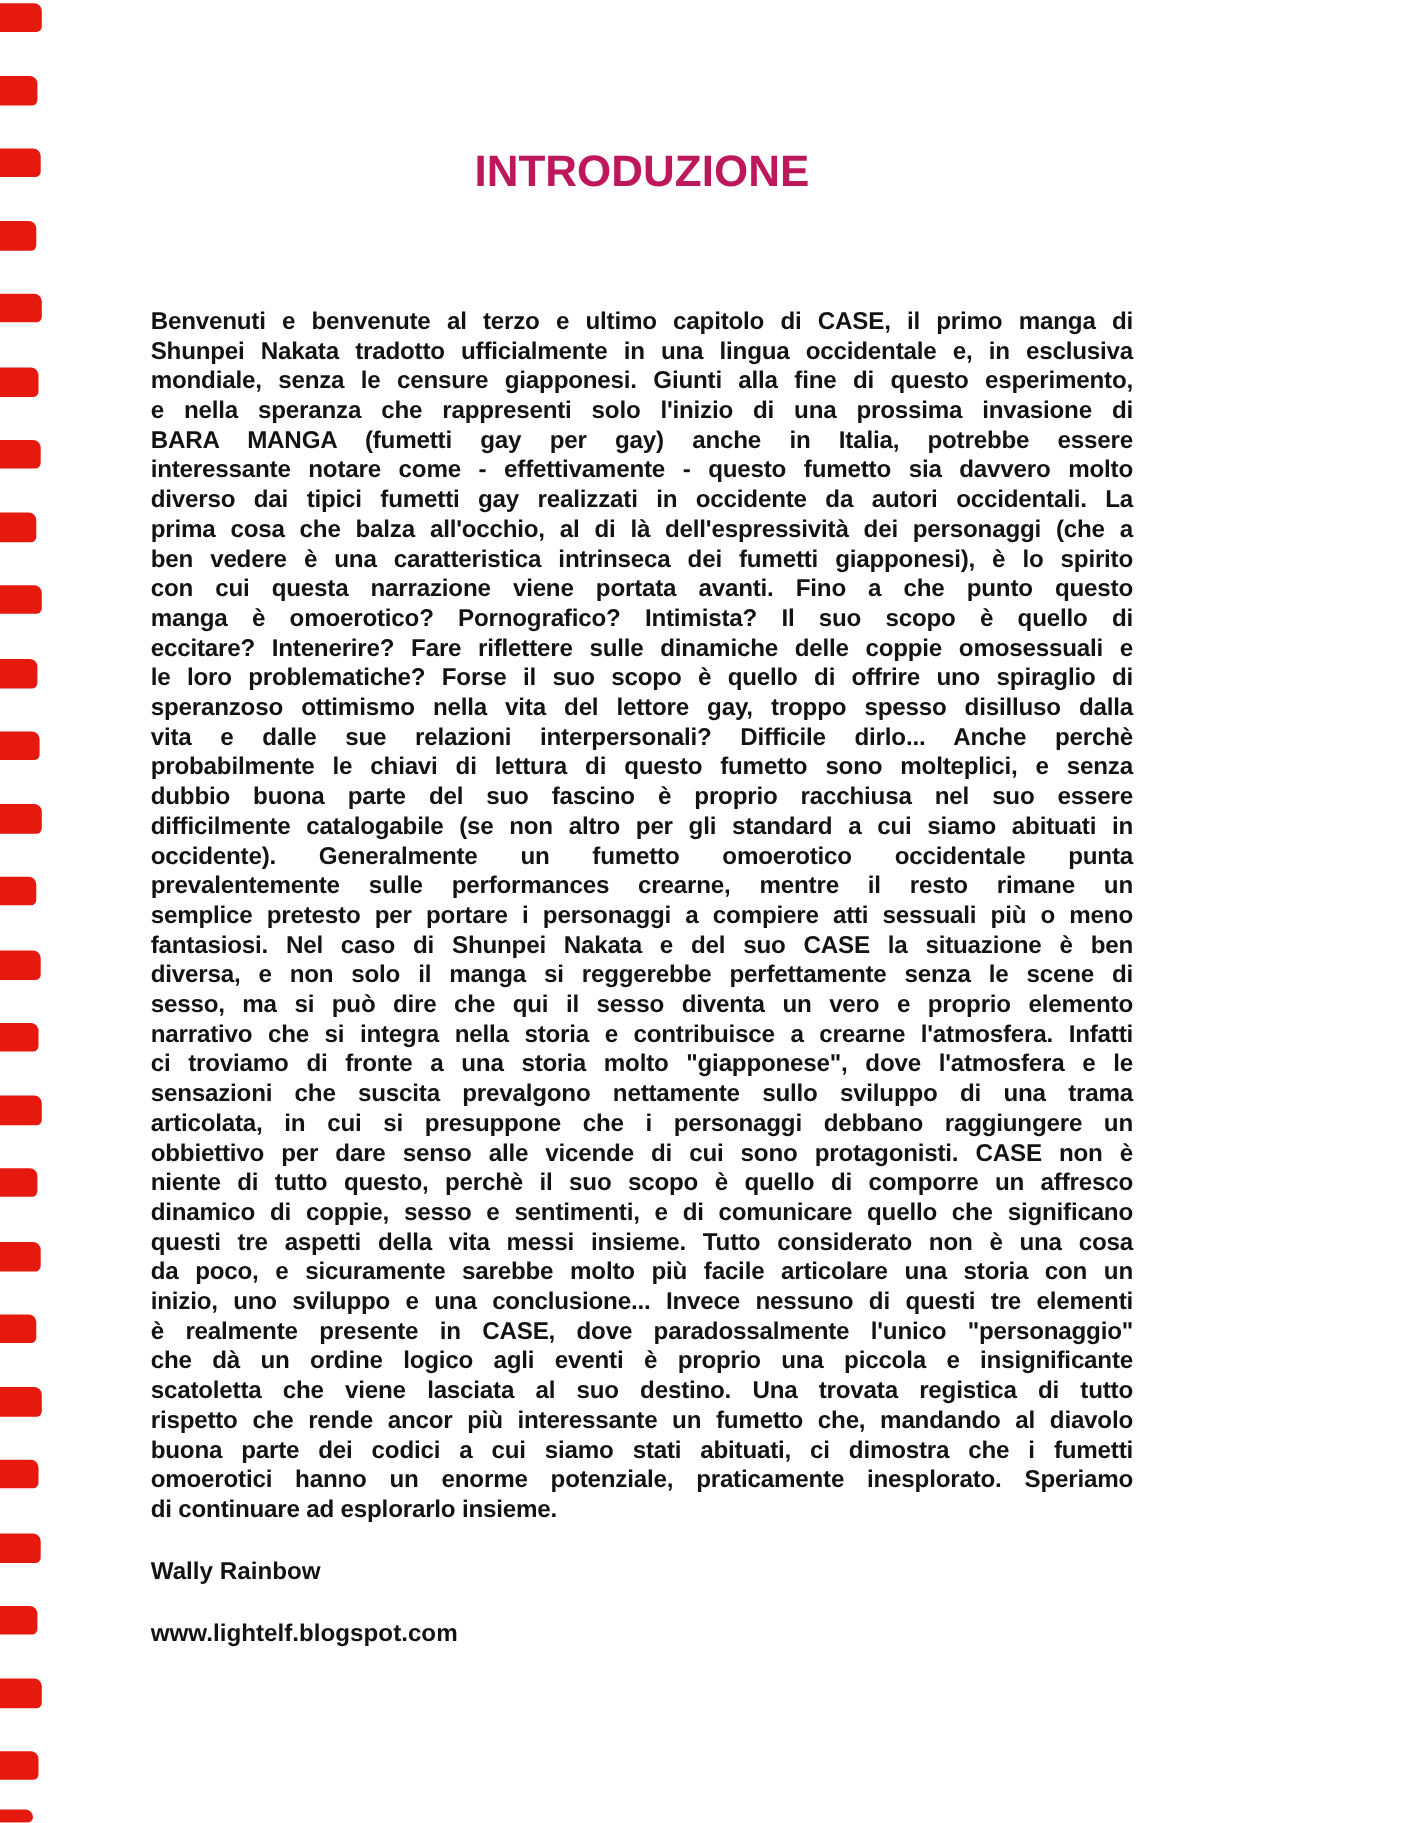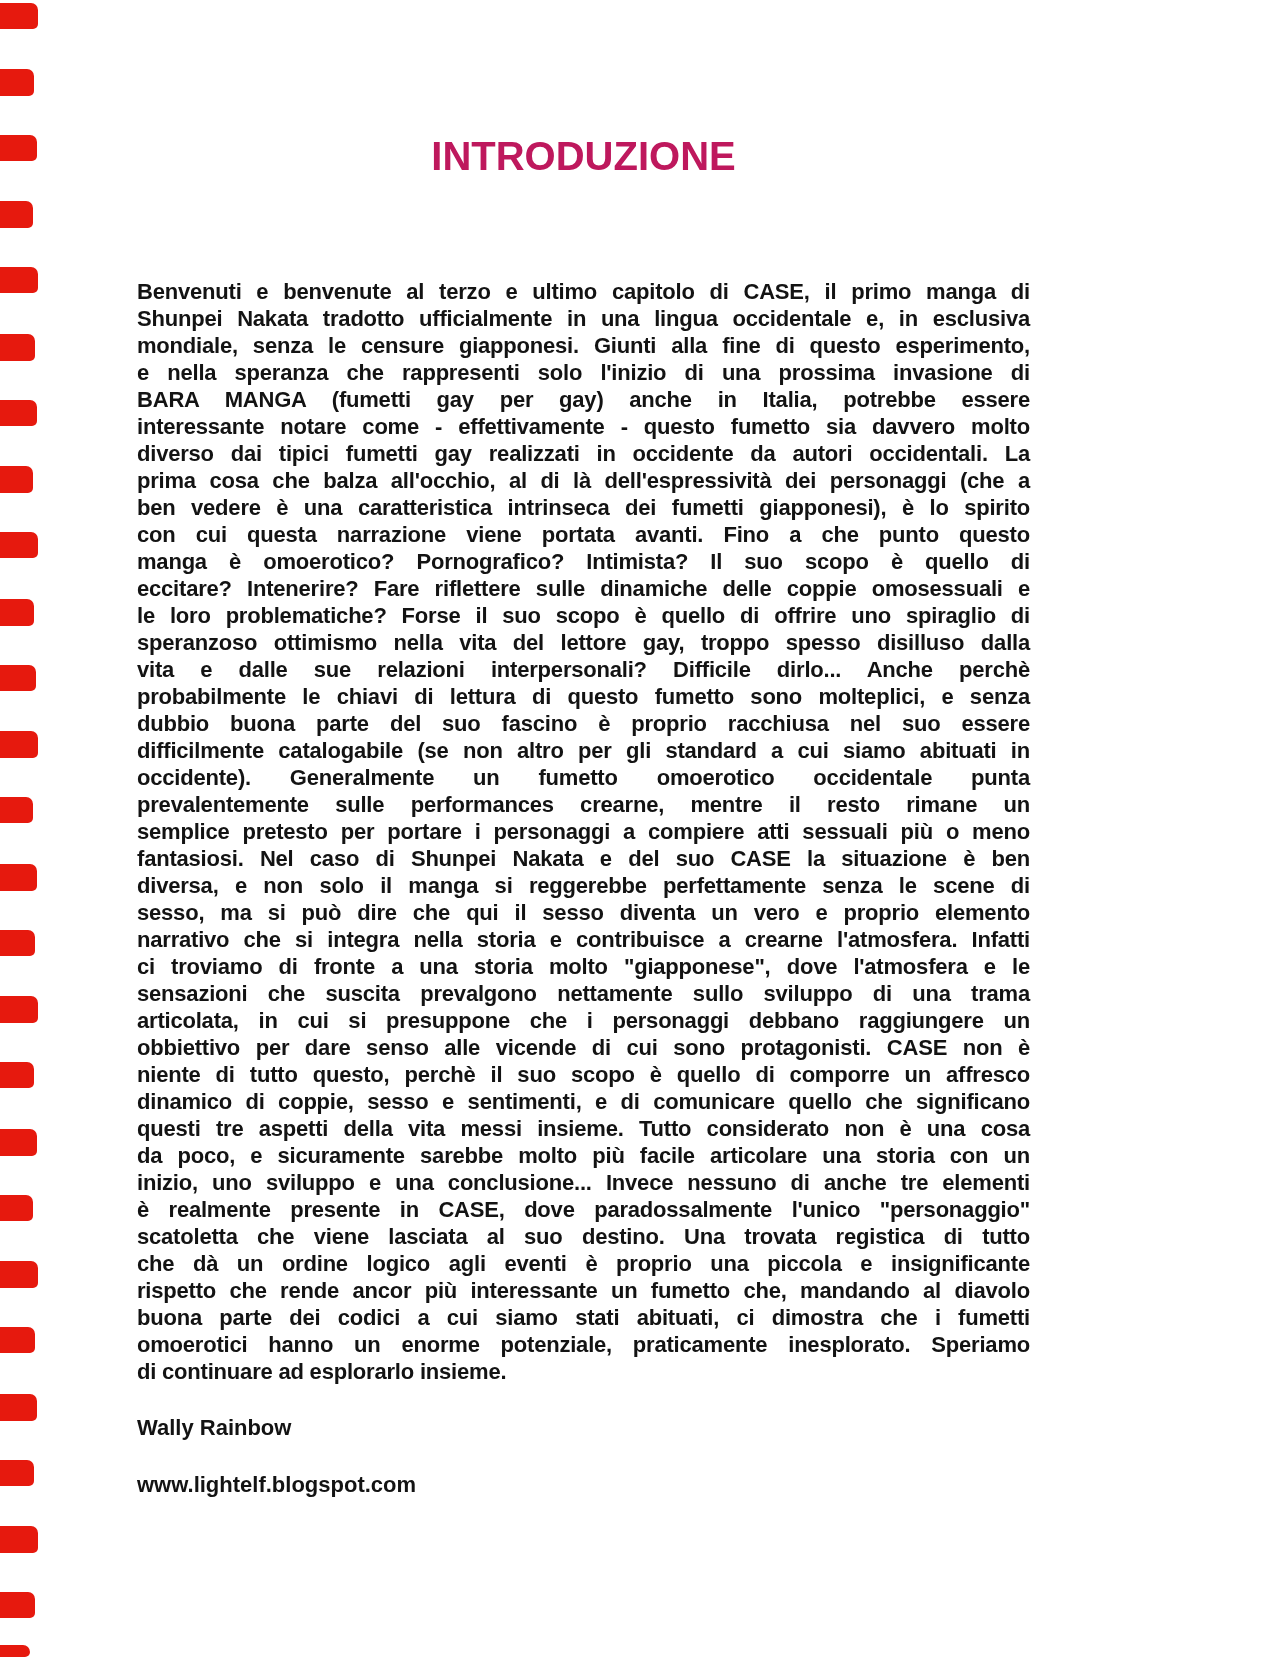--- a/index.html
+++ b/index.html
@@ -134,24 +134,24 @@
         <div class="jline">sesso, ma si può dire che qui il sesso diventa un vero e proprio elemento</div>
         <div class="jline">narrativo che si integra nella storia e contribuisce a crearne l'atmosfera. Infatti</div>
         <div class="jline">ci troviamo di fronte a una storia molto "giapponese", dove l'atmosfera e le</div>
         <div class="jline">sensazioni che suscita prevalgono nettamente sullo sviluppo di una trama</div>
         <div class="jline">articolata, in cui si presuppone che i personaggi debbano raggiungere un</div>
         <div class="jline">obbiettivo per dare senso alle vicende di cui sono protagonisti. CASE non è</div>
         <div class="jline">niente di tutto questo, perchè il suo scopo è quello di comporre un affresco</div>
         <div class="jline">dinamico di coppie, sesso e sentimenti, e di comunicare quello che significano</div>
         <div class="jline">questi tre aspetti della vita messi insieme. Tutto considerato non è una cosa</div>
         <div class="jline">da poco, e sicuramente sarebbe molto più facile articolare una storia con un</div>
-        <div class="jline">inizio, uno sviluppo e una conclusione... Invece nessuno di anche tre elementi</div>
+        <div class="jline">inizio, uno sviluppo e una conclusione... Invece nessuno di questi tre elementi</div>
         <div class="jline">è realmente presente in CASE, dove paradossalmente l'unico "personaggio"</div>
+        <div class="jline">che dà un ordine logico agli eventi è proprio una piccola e insignificante</div>
         <div class="jline">scatoletta che viene lasciata al suo destino. Una trovata registica di tutto</div>
-        <div class="jline">che dà un ordine logico agli eventi è proprio una piccola e insignificante</div>
         <div class="jline">rispetto che rende ancor più interessante un fumetto che, mandando al diavolo</div>
         <div class="jline">buona parte dei codici a cui siamo stati abituati, ci dimostra che i fumetti</div>
         <div class="jline">omoerotici hanno un enorme potenziale, praticamente inesplorato. Speriamo</div>
         <div class="jline last">di continuare ad esplorarlo insieme.</div>
       </div>
     <div class="signature">Wally Rainbow</div>
     <div class="website">www.lightelf.blogspot.com</div>
   </div>
 </div>
 

